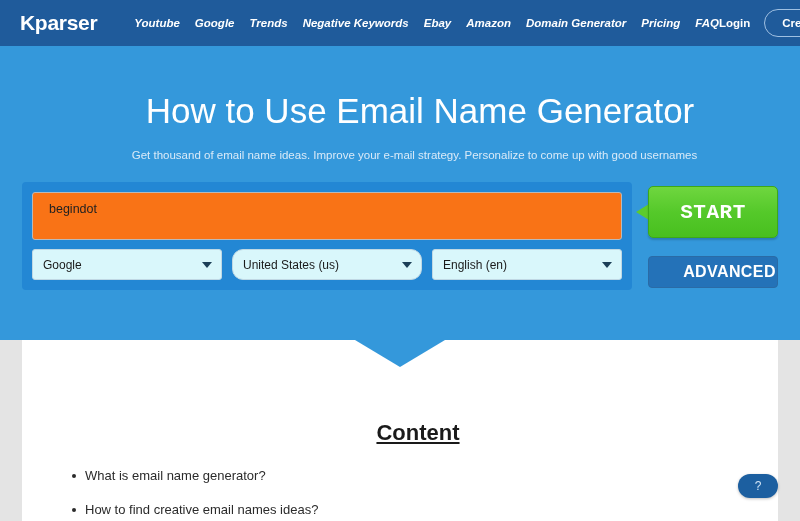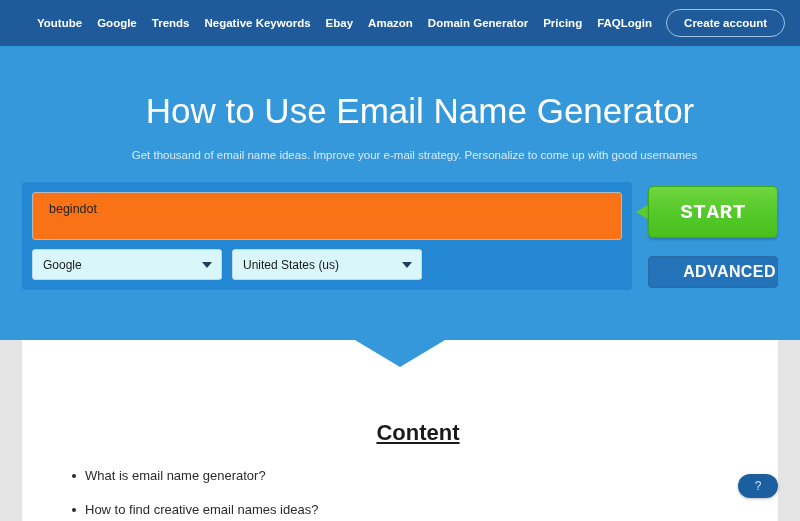--- a/index.html
+++ b/index.html
@@ -31,20 +31,21 @@
     margin-left: 37px;
     gap: 15px;
   }
   .nav-link {
     color: #ffffff;
     font-size: 11.5px;
     font-weight: bold;
     white-space: nowrap;
     cursor: pointer;
     text-decoration: none;
+    font-style: italic;
   }
   .nav-right {
     display: flex; align-items: center;
     margin-left: auto; margin-right: 17px;
     gap: 14px;
   }
   .login-link {
     color: #ffffff; font-size: 11.5px; font-weight: bold;
     white-space: nowrap; cursor: pointer;
   }
@@ -126,21 +127,21 @@
     background: #d9f7fb;
     border: 1px solid #c0d8e4;
     border-radius: 3px;
     display: flex; align-items: center;
     padding: 0 10px;
     font-size: 12px;
     color: #1a1a1a;
     cursor: pointer;
   }
   .sel-1 { width: 190px; }
-  .sel-2 { width: 190px; }
+  .sel-2 { width: 190px; border-radius: 11px; }
   .sel-3 { width: 190px; }
   .sel .caret {
     position: absolute; right: 9px;
     width: 0; height: 0;
     border-left: 5px solid transparent;
     border-right: 5px solid transparent;
     border-top: 6px solid #1c3f57;
   }
 
   
@@ -236,20 +237,21 @@
     cursor: pointer;
     box-shadow: 0 1px 3px rgba(0,0,0,0.25);
   }
 </style>
 </head>
 <body>
 
 <div id="page">
 
   <div class="navbar">
+    <div class="logo">Kparser</div>
     <div class="nav-links">
       <span class="nav-link">Youtube</span>
       <span class="nav-link">Google</span>
       <span class="nav-link">Trends</span>
       <span class="nav-link">Negative Keywords</span>
       <span class="nav-link">Ebay</span>
       <span class="nav-link">Amazon</span>
       <span class="nav-link">Domain Generator</span>
       <span class="nav-link">Pricing</span>
       <span class="nav-link">FAQ</span>
@@ -269,20 +271,24 @@
     <textarea class="kw-textarea" placeholder="" style="">begindot</textarea>
     <div class="selects-row">
       <div class="sel sel-1">
         <span>Google</span>
         <span class="caret"></span>
       </div>
       <div class="sel sel-2">
         <span>United States (us)</span>
         <span class="caret"></span>
       </div>
+      <div class="sel sel-3">
+        <span>English (en)</span>
+        <span class="caret"></span>
+      </div>
     </div>
   </div>
 
   <div class="start-notch"></div>
   <div class="start-btn">START</div>
   <div class="advanced-btn">ADVANCED</div>
 
   <div class="hero-arrow"></div>
 
   <div class="page-body">

